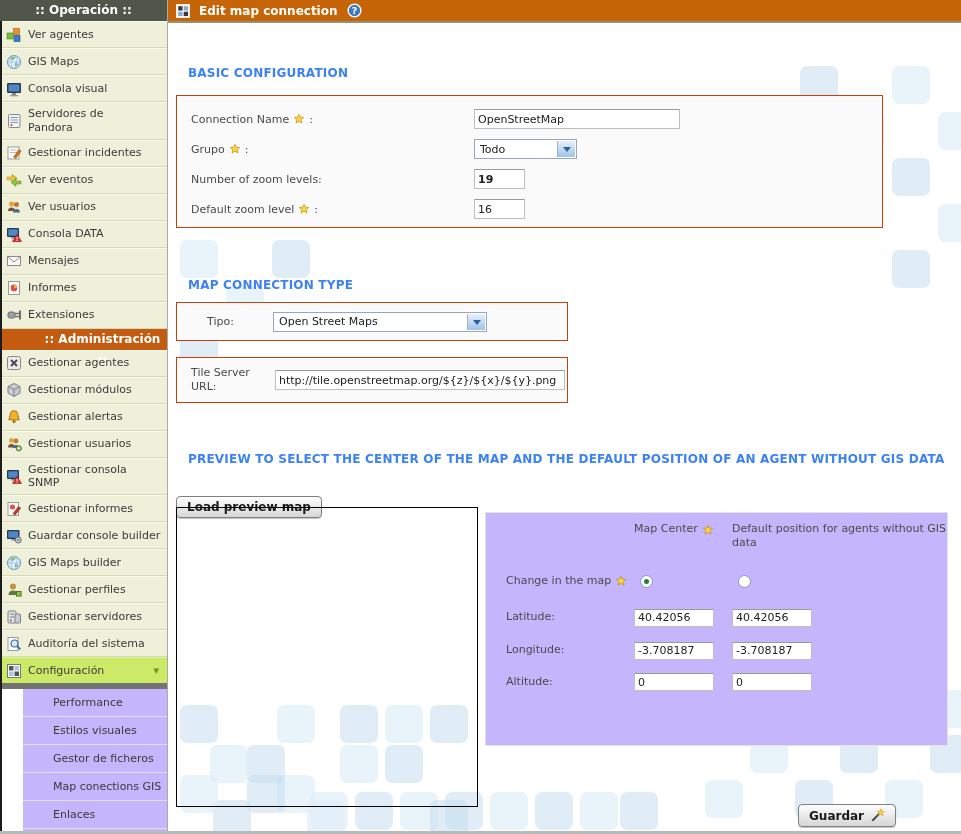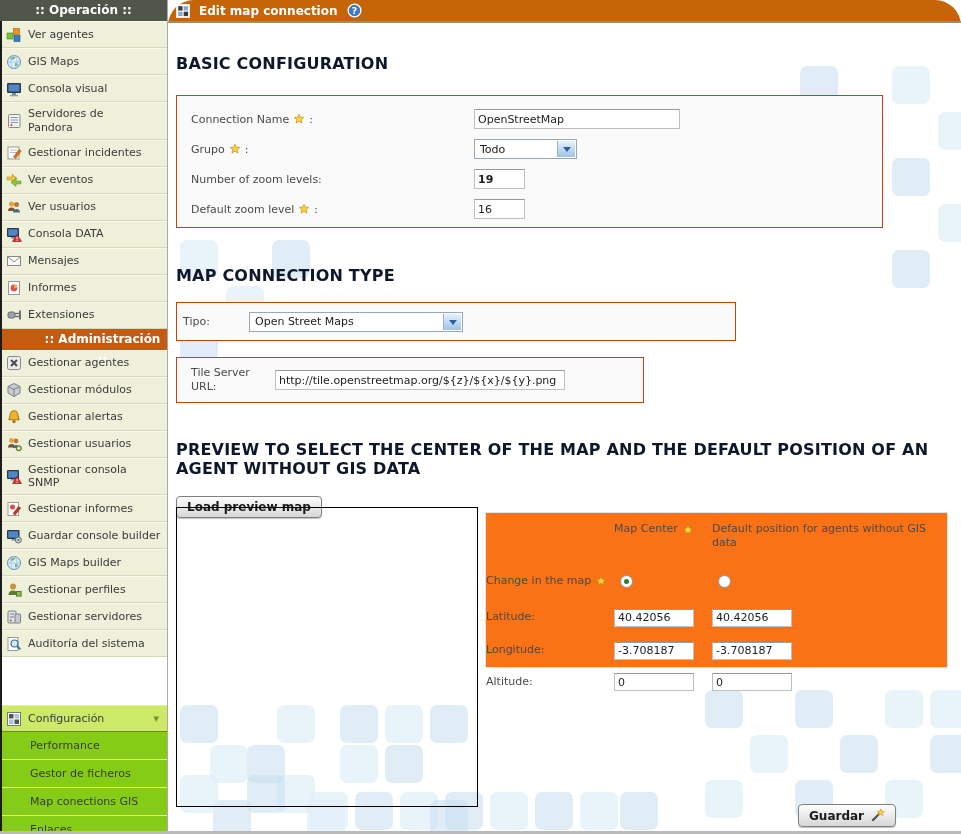--- a/index.html
+++ b/index.html
@@ -11,28 +11,28 @@
   .app{display:flex;width:961px;height:834px;}
 
   
   .sidebar{width:168px;flex:none;background:#fff;border-right:1px solid #aaa;box-sizing:border-box;position:relative;z-index:5;}
   .sb-header{height:21px;line-height:21px;text-align:center;color:#fff;font-weight:bold;font-size:12px;}
   .sb-header.op{background:#50564a;}
   .sb-header.admin{background:#c35c10;padding-left:38px;}
   .sb-item{display:flex;align-items:center;gap:6px;padding:4px 2px 4px 6px;background:#eff0da;
     border-bottom:1px solid #d6d8ba;border-top:1px solid #f9fae9;color:#3a3a3a;cursor:pointer;min-height:17px;}
   .sb-item .lbl{font-size:11px;white-space:pre-line;line-height:1.25;}
-  .sb-item.selected{background:#cde968;border-bottom:1px solid #737373;border-top:1px solid #dff295;margin-top:48px;}
+  .sb-item.selected{background:#cde968;border-bottom:6px solid #737373;border-top:1px solid #dff295;}
   .sb-item .chev{margin-left:auto;margin-right:6px;color:#6f9426;font-size:11px;}
-  .sb-sub{padding:7px 2px 7px 30px;background:#84cc16;border-bottom:1px solid #e2e2e2;color:#3a3a3a;cursor:pointer;font-size:11px;}
+  .sb-sub{padding:7px 2px 7px 30px;background:#c4b5fd;border-bottom:1px solid #e2e2e2;color:#3a3a3a;cursor:pointer;font-size:11px;margin-left:23px;}
   .ico{width:16px;height:16px;flex:none;display:inline-block;line-height:0;}
   .ico svg{display:block;}
 
   
-  .main{flex:1;position:relative;background:#fff;overflow:hidden;border-radius:26px;}
+  .main{flex:1;position:relative;background:#fff;overflow:hidden;}
   .topbar{height:21px;background:#c66408;border-bottom:2px solid #90936f;display:flex;align-items:center;gap:9px;
     padding:0 8px;color:#fff;font-weight:bold;font-size:12px;position:relative;z-index:4;}
   .t-ico{width:14px;height:14px;}
   .h-ico{width:15px;height:15px;cursor:pointer;}
 
   
   .mosaic{position:absolute;left:632px;top:66px;width:38px;height:38px;border-radius:7px;
     background:rgba(198,222,240,0.55);
     box-shadow:
       92px 0 0 0 rgba(224,238,248,0.7), 46px 46px 0 0 rgba(198,222,240,0.55),
@@ -52,21 +52,21 @@
       -355px 726px 0 0 rgba(198,222,240,0.55), -310px 726px 0 0 rgba(224,238,248,0.7),
       -265px 726px 0 0 rgba(198,222,240,0.55), -220px 726px 0 0 rgba(224,238,248,0.7),
       -180px 726px 0 0 rgba(198,222,240,0.55), -95px 624px 0 0 rgba(198,222,240,0.55),
       -50px 669px 0 0 rgba(224,238,248,0.7), -5px 624px 0 0 rgba(198,222,240,0.55),
       40px 669px 0 0 rgba(198,222,240,0.55), 85px 624px 0 0 rgba(224,238,248,0.7),
       130px 669px 0 0 rgba(198,222,240,0.55), -95px 714px 0 0 rgba(224,238,248,0.7),
       -5px 714px 0 0 rgba(198,222,240,0.55), 85px 714px 0 0 rgba(224,238,248,0.7),
       130px 624px 0 0 rgba(224,238,248,0.7);
   }
 
-  .sec-h{position:absolute;margin:0;font-size:16px;font-weight:bold;color:#0f172a;letter-spacing:.2px;z-index:2;}
+  .sec-h{position:absolute;margin:12px;font-size:12px;font-weight:bold;color:#3b82f6;letter-spacing:.2px;z-index:2;}
   #h-basic{left:8px;top:54px;}
   #h-mct{left:8px;top:266px;}
   #h-preview{left:8px;top:440px;width:780px;}
 
   .panel{position:absolute;background:#fafafa;border:1px solid #c2410c;box-sizing:border-box;z-index:2;}
   #panel-basic{left:8px;top:95px;width:707px;height:133px;padding-top:8px;}
   .frow{display:grid;grid-template-columns:283px auto;align-items:center;height:30px;padding-left:14px;}
   .flabel{color:#4a4a4a;display:flex;align-items:center;gap:4px;}
   .star{display:inline-block;width:10px;height:10px;line-height:0;margin:0 1px;}
 
@@ -74,37 +74,37 @@
     font-family:"DejaVu Sans","Liberation Sans",sans-serif;font-size:11px;padding:0 3px;box-sizing:content-box;}
   .txt.sm{width:72px;height:16px;}
 
   .sel{position:relative;display:inline-flex;align-items:center;height:20px;border:1px solid #9aa8b5;background:#fff;
     padding:0 22px 0 5px;box-sizing:border-box;cursor:pointer;color:#222;}
   .sel .arr{position:absolute;right:1px;top:1px;bottom:1px;width:17px;
     background:linear-gradient(#e6f1fc,#9fc3e8);border-left:1px solid #9ab4d0;
     display:flex;align-items:center;justify-content:center;}
   .sel .arr::after{content:"";width:0;height:0;border:4px solid transparent;border-top:5px solid #2c5f9e;margin-top:5px;}
 
-  #panel-tipo{left:8px;top:302px;width:560px;height:39px;display:flex;align-items:center;padding-left:6px;}
+  #panel-tipo{left:8px;top:302px;width:392px;height:39px;display:flex;align-items:center;padding-left:30px;}
   #panel-tipo .flabel{width:66px;}
-  #panel-tile{left:8px;top:357px;width:468px;height:46px;display:flex;align-items:center;padding-left:14px;}
+  #panel-tile{left:8px;top:357px;width:392px;height:46px;display:flex;align-items:center;padding-left:14px;}
   #panel-tile .flabel{width:84px;line-height:1.3;}
 
   .btn{display:inline-flex;align-items:center;gap:6px;border:1px solid #808080;border-radius:4px;
     background:linear-gradient(#fefefe,#d6d6d6);font-family:inherit;font-weight:bold;font-size:12px;color:#1a1a1a;
     padding:3px 10px;cursor:pointer;box-shadow:0 1px 1px rgba(0,0,0,.25);}
   #load-btn{position:absolute;left:8px;top:496px;z-index:2;}
   #save-btn{position:absolute;left:630px;top:804px;z-index:6;}
   #save-btn .wand{width:15px;height:15px;}
 
   #mapbox{position:absolute;left:8px;top:507px;width:302px;height:300px;border:1px solid #000;background:transparent;z-index:2;box-sizing:border-box;}
 
-  #gis-table{position:absolute;left:317px;top:512px;width:463px;height:156px;background:#f97316;border:1px solid #e3e3e3;
+  #gis-table{position:absolute;left:317px;top:512px;width:463px;height:234px;background:#c4b5fd;border:1px solid #e3e3e3;
     box-sizing:border-box;z-index:2;display:grid;grid-template-columns:128px 98px auto;grid-template-rows:48px 40px 33px 33px 30px;
-    padding-left:0;}
+    padding-left:20px;}
   #gis-table .cell{display:flex;align-items:center;color:#4a4a4a;}
   #gis-table .th{align-items:flex-start;padding-top:9px;line-height:1.3;gap:4px;}
   #gis-table .th .star{margin-top:3px;}
   #gis-table .lbl-c{line-height:1.3;gap:4px;}
 
   .radio{width:13px;height:13px;border-radius:50%;border:1px solid #8fa0ae;background:radial-gradient(#fff 55%,#dfe7ee);
     display:inline-block;margin-left:6px;cursor:pointer;box-sizing:border-box;}
   .radio.checked::after{content:"";display:block;width:5px;height:5px;border-radius:50%;background:#2e7d32;margin:3px auto 0;}
 
   .left-edge{position:absolute;left:0;top:21px;width:2px;height:810px;background:#1c1c1c;z-index:9;}
@@ -372,20 +372,21 @@
               <rect x="3" y="8.5" width="4.5" height="4.5" fill="#aac4e0"></rect>
               <rect x="8.5" y="8.5" width="4.5" height="4.5" fill="#555"></rect>
             </svg>
           </span>
           <span class="lbl">Configuración</span>
           <span class="chev">▾</span>
         </div>
       </div>
     <div id="sub-items">
         <div class="sb-sub">Performance</div>
+        <div class="sb-sub">Estilos visuales</div>
         <div class="sb-sub">Gestor de ficheros</div>
         <div class="sb-sub">Map conections GIS</div>
         <div class="sb-sub">Enlaces</div>
         <div class="sb-sub">Noticias del sistema</div>
       </div>
   </aside>
 
   <main class="main">
     <div class="mosaic"></div>
 

